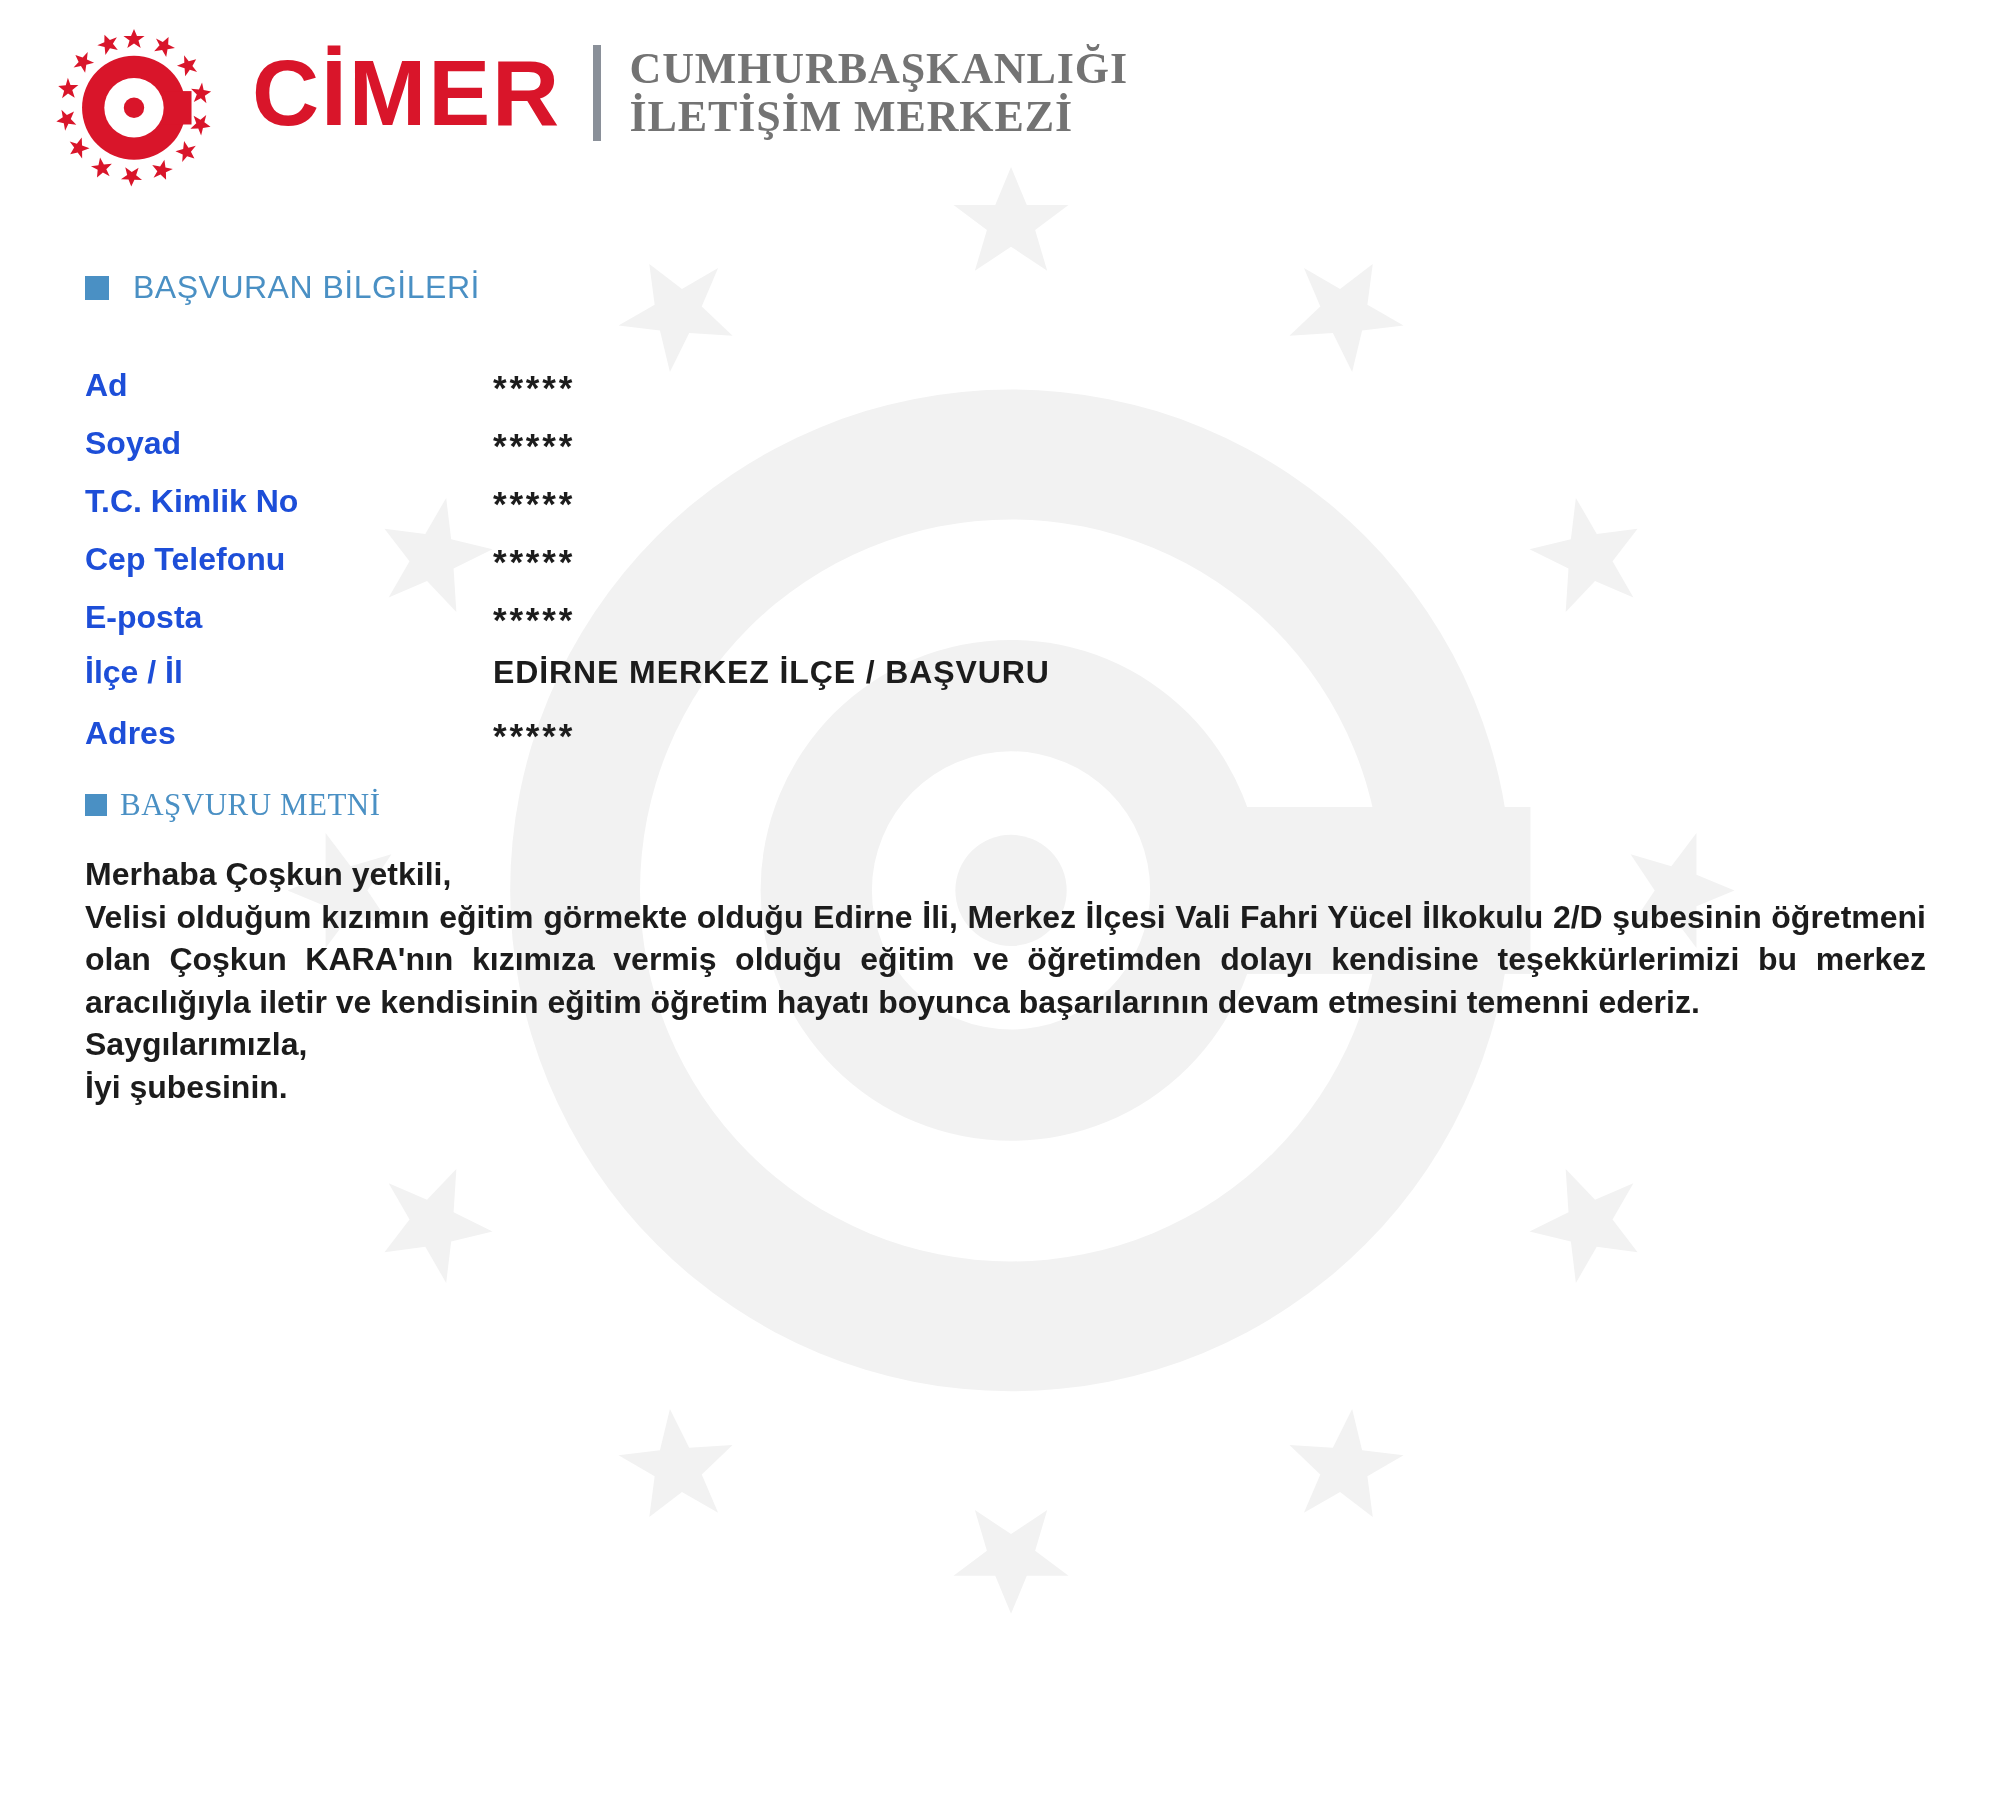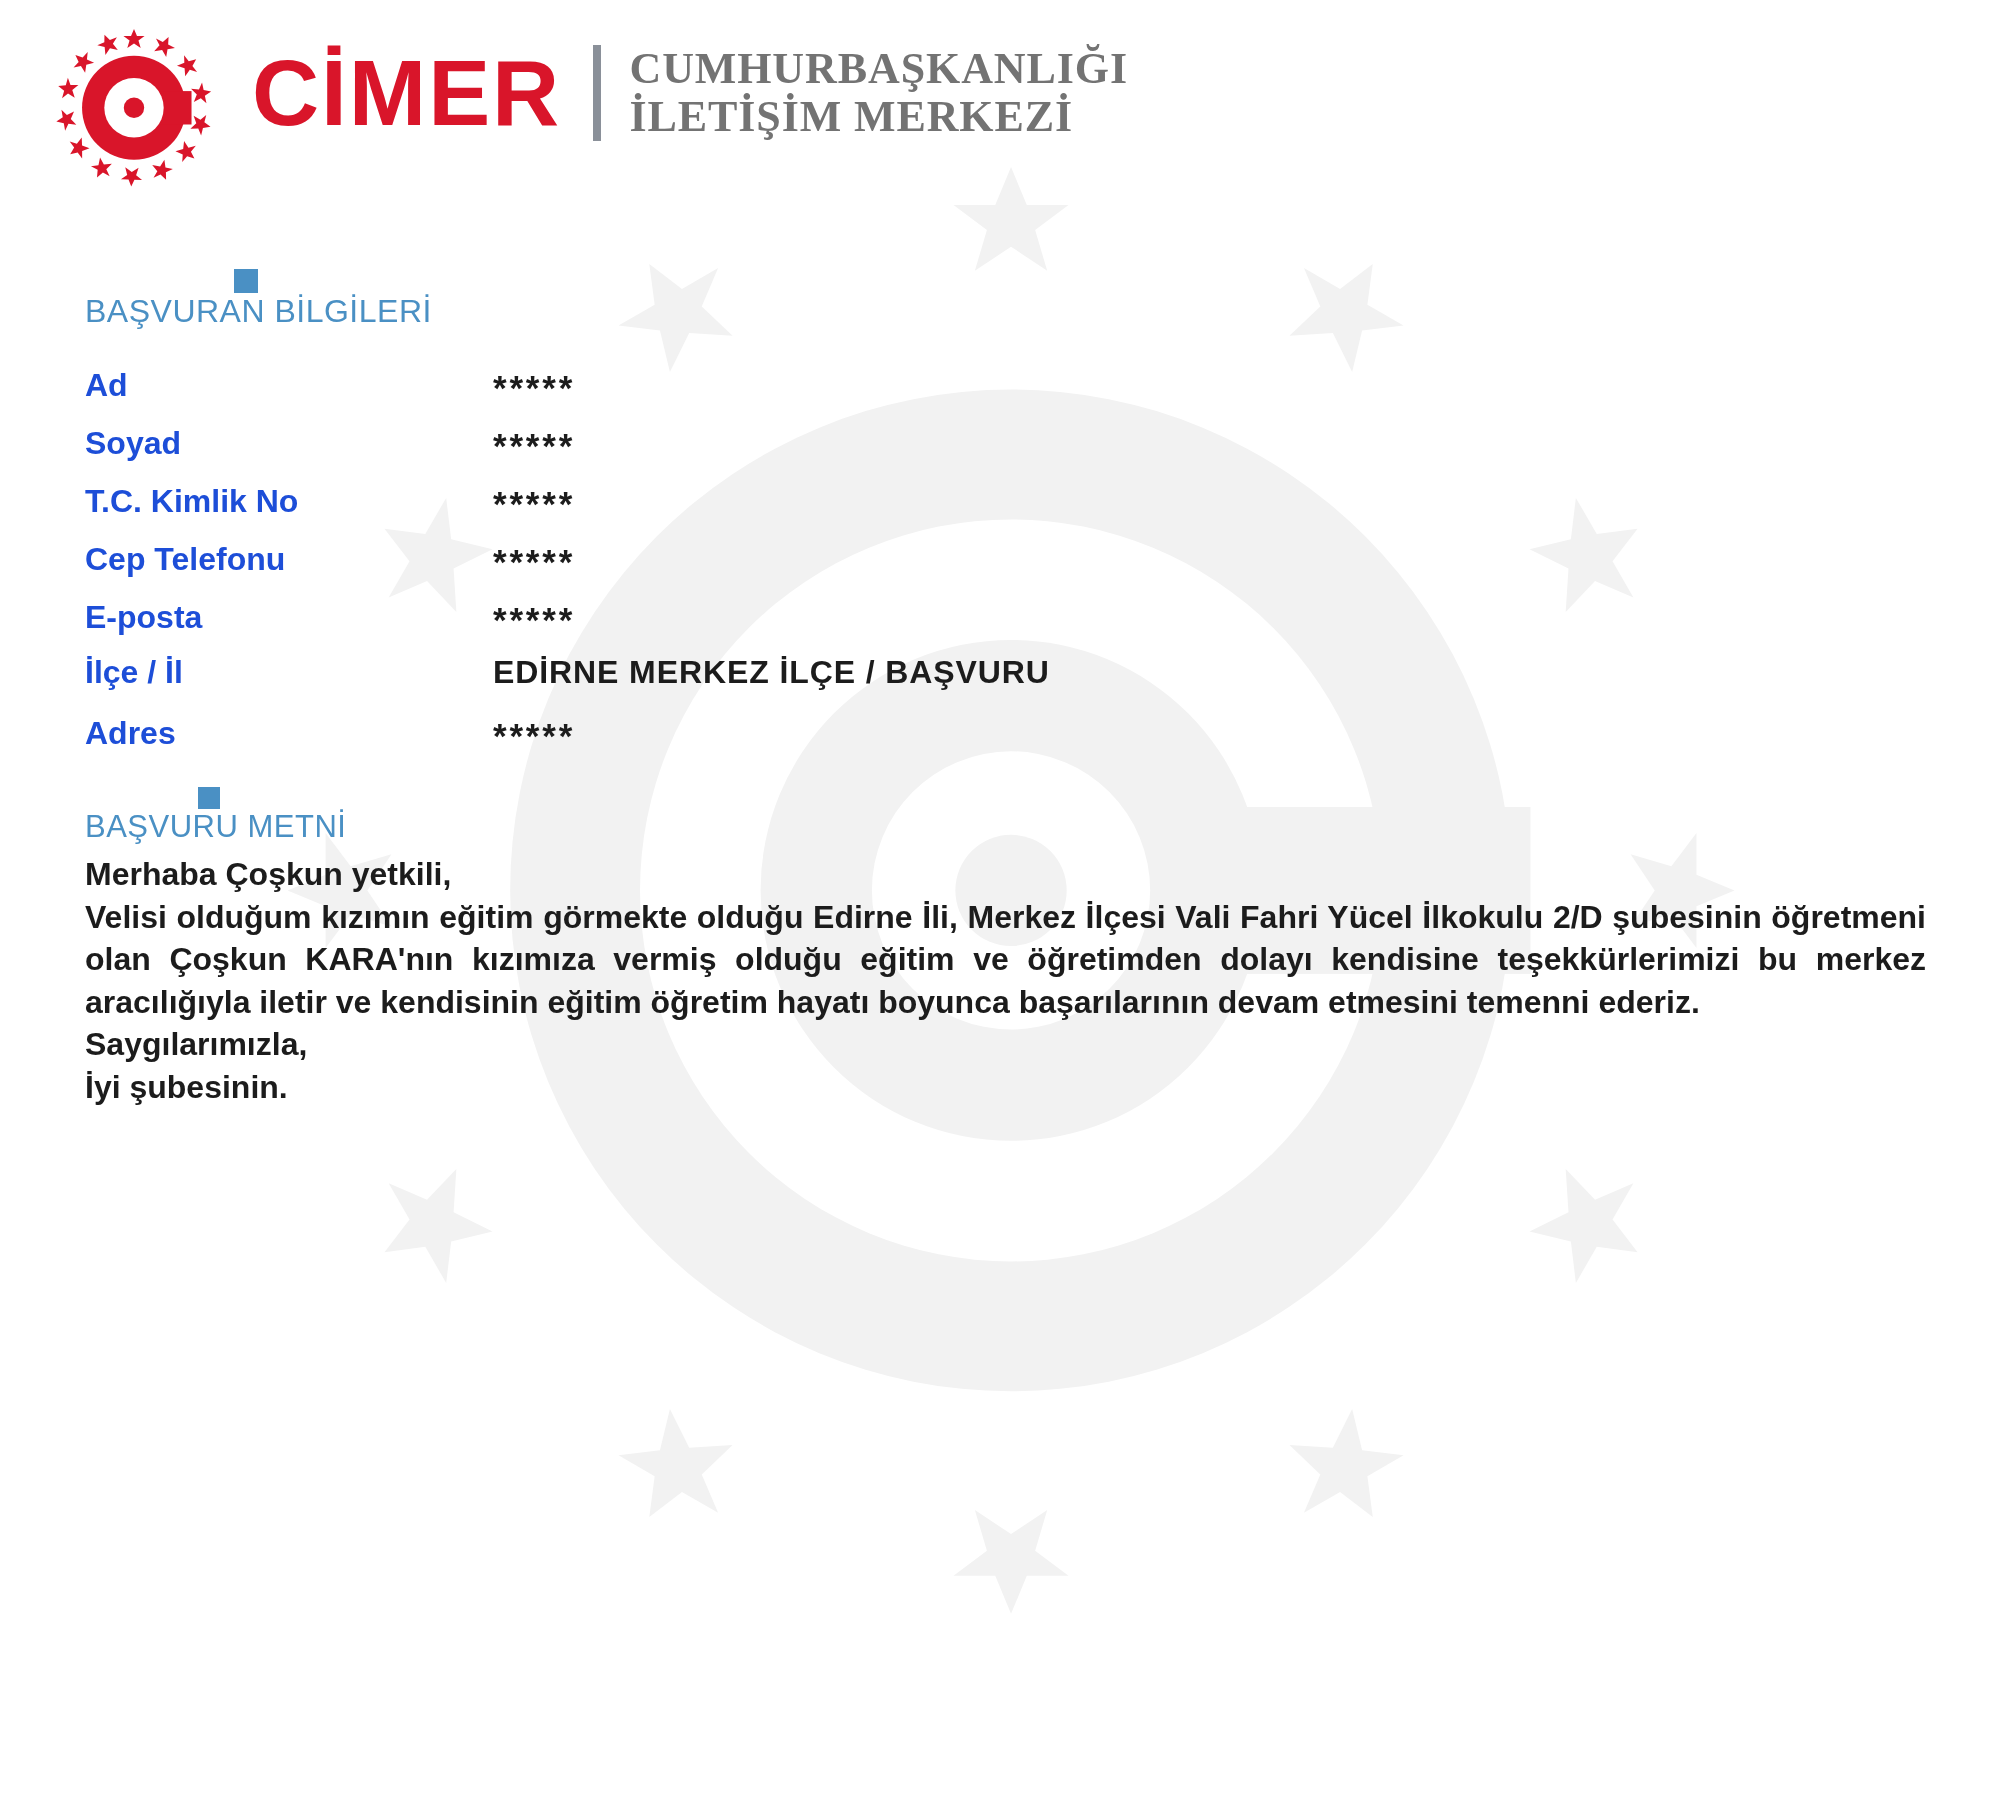--- a/index.html
+++ b/index.html
@@ -80,37 +80,36 @@
     letter-spacing: 0.9px;
     display: block;
   }
 
   
   .section-head {
     position: absolute;
     display: flex;
     align-items: center;
     z-index: 2;
-    flex-direction: column;
   }
   .sec-square {
     width: 24px;
     height: 24px;
     background: #4a90c4;
     display: inline-block;
     margin-right: 24px;
   }
   .sec-title {
     color: #4a90c4;
     font-size: 32px;
     letter-spacing: 0.5px;
     white-space: nowrap;
   }
   #head-basvuran { left: 85px; top: 269px; }
-  #head-metin    { left: 85px; top: 787px; }
+  #head-metin    { left: 85px; top: 787px; font-family: Liberation Serif, serif; }
   #head-metin .sec-square { margin-right: 13px; width: 22px; height: 22px; }
   #head-metin .sec-title { font-size: 31px; }
 
   
   .info {
     position: absolute;
     left: 85px;
     top: 364px;
     z-index: 2;
   }

